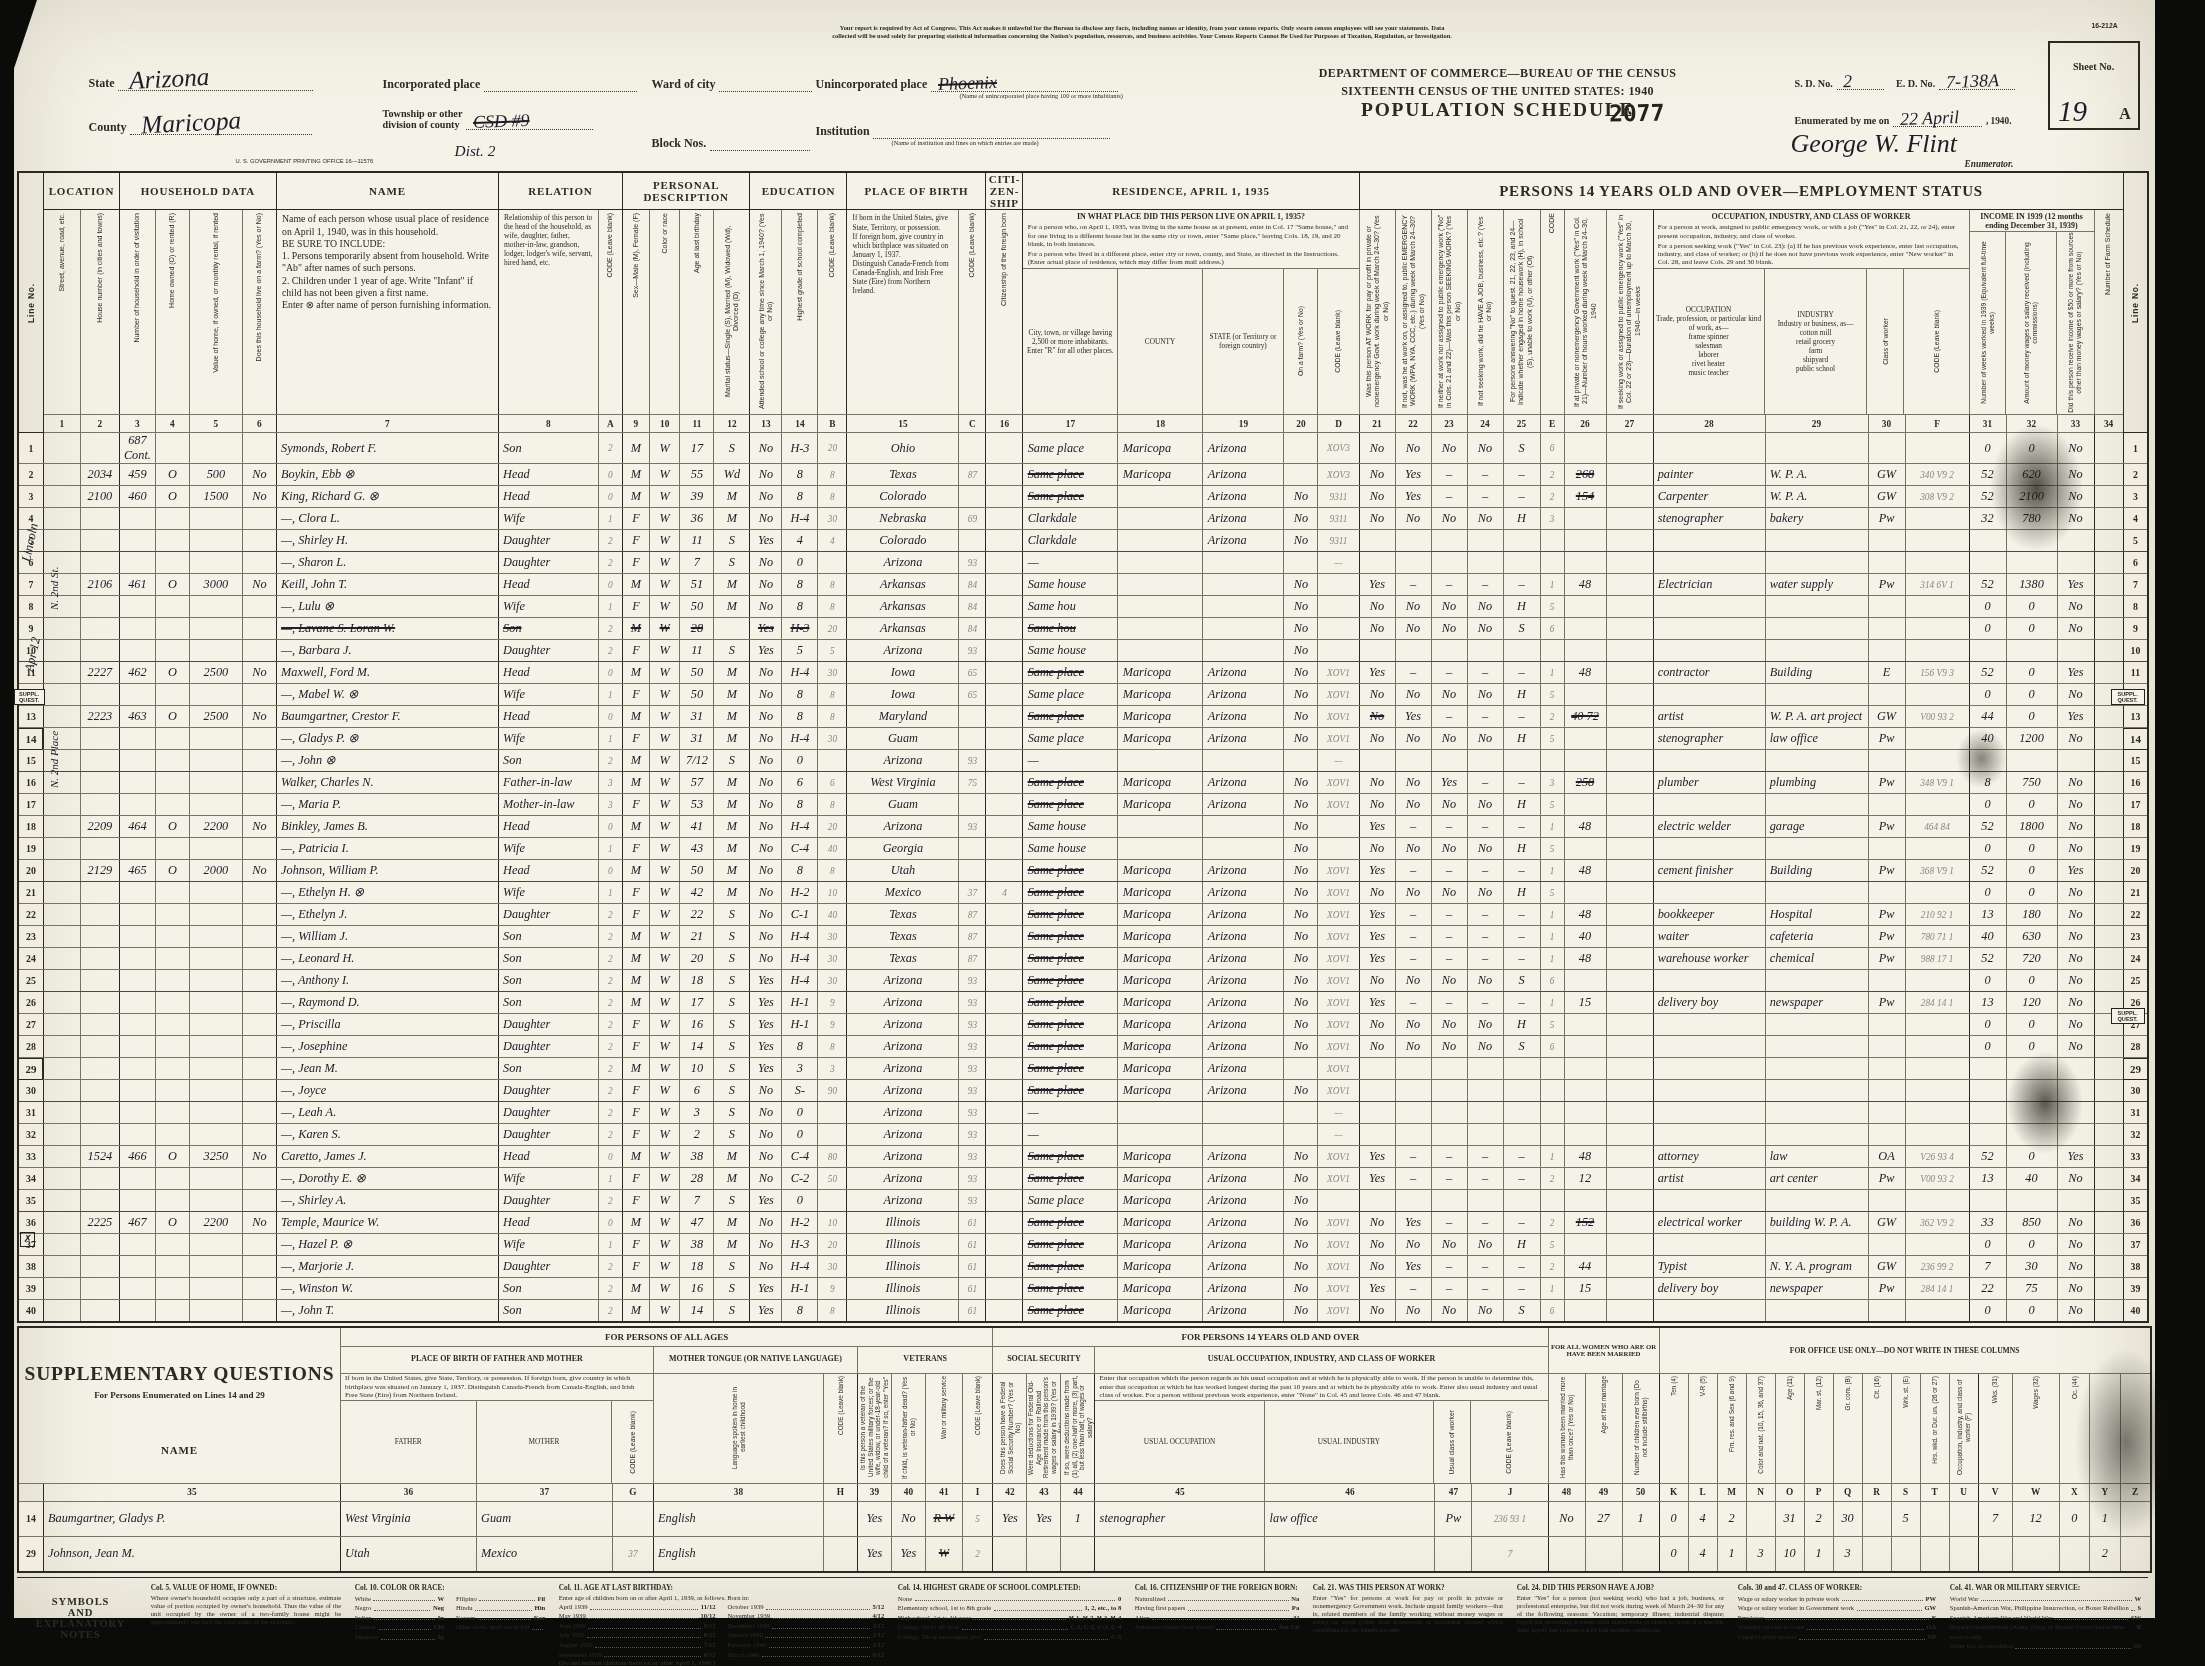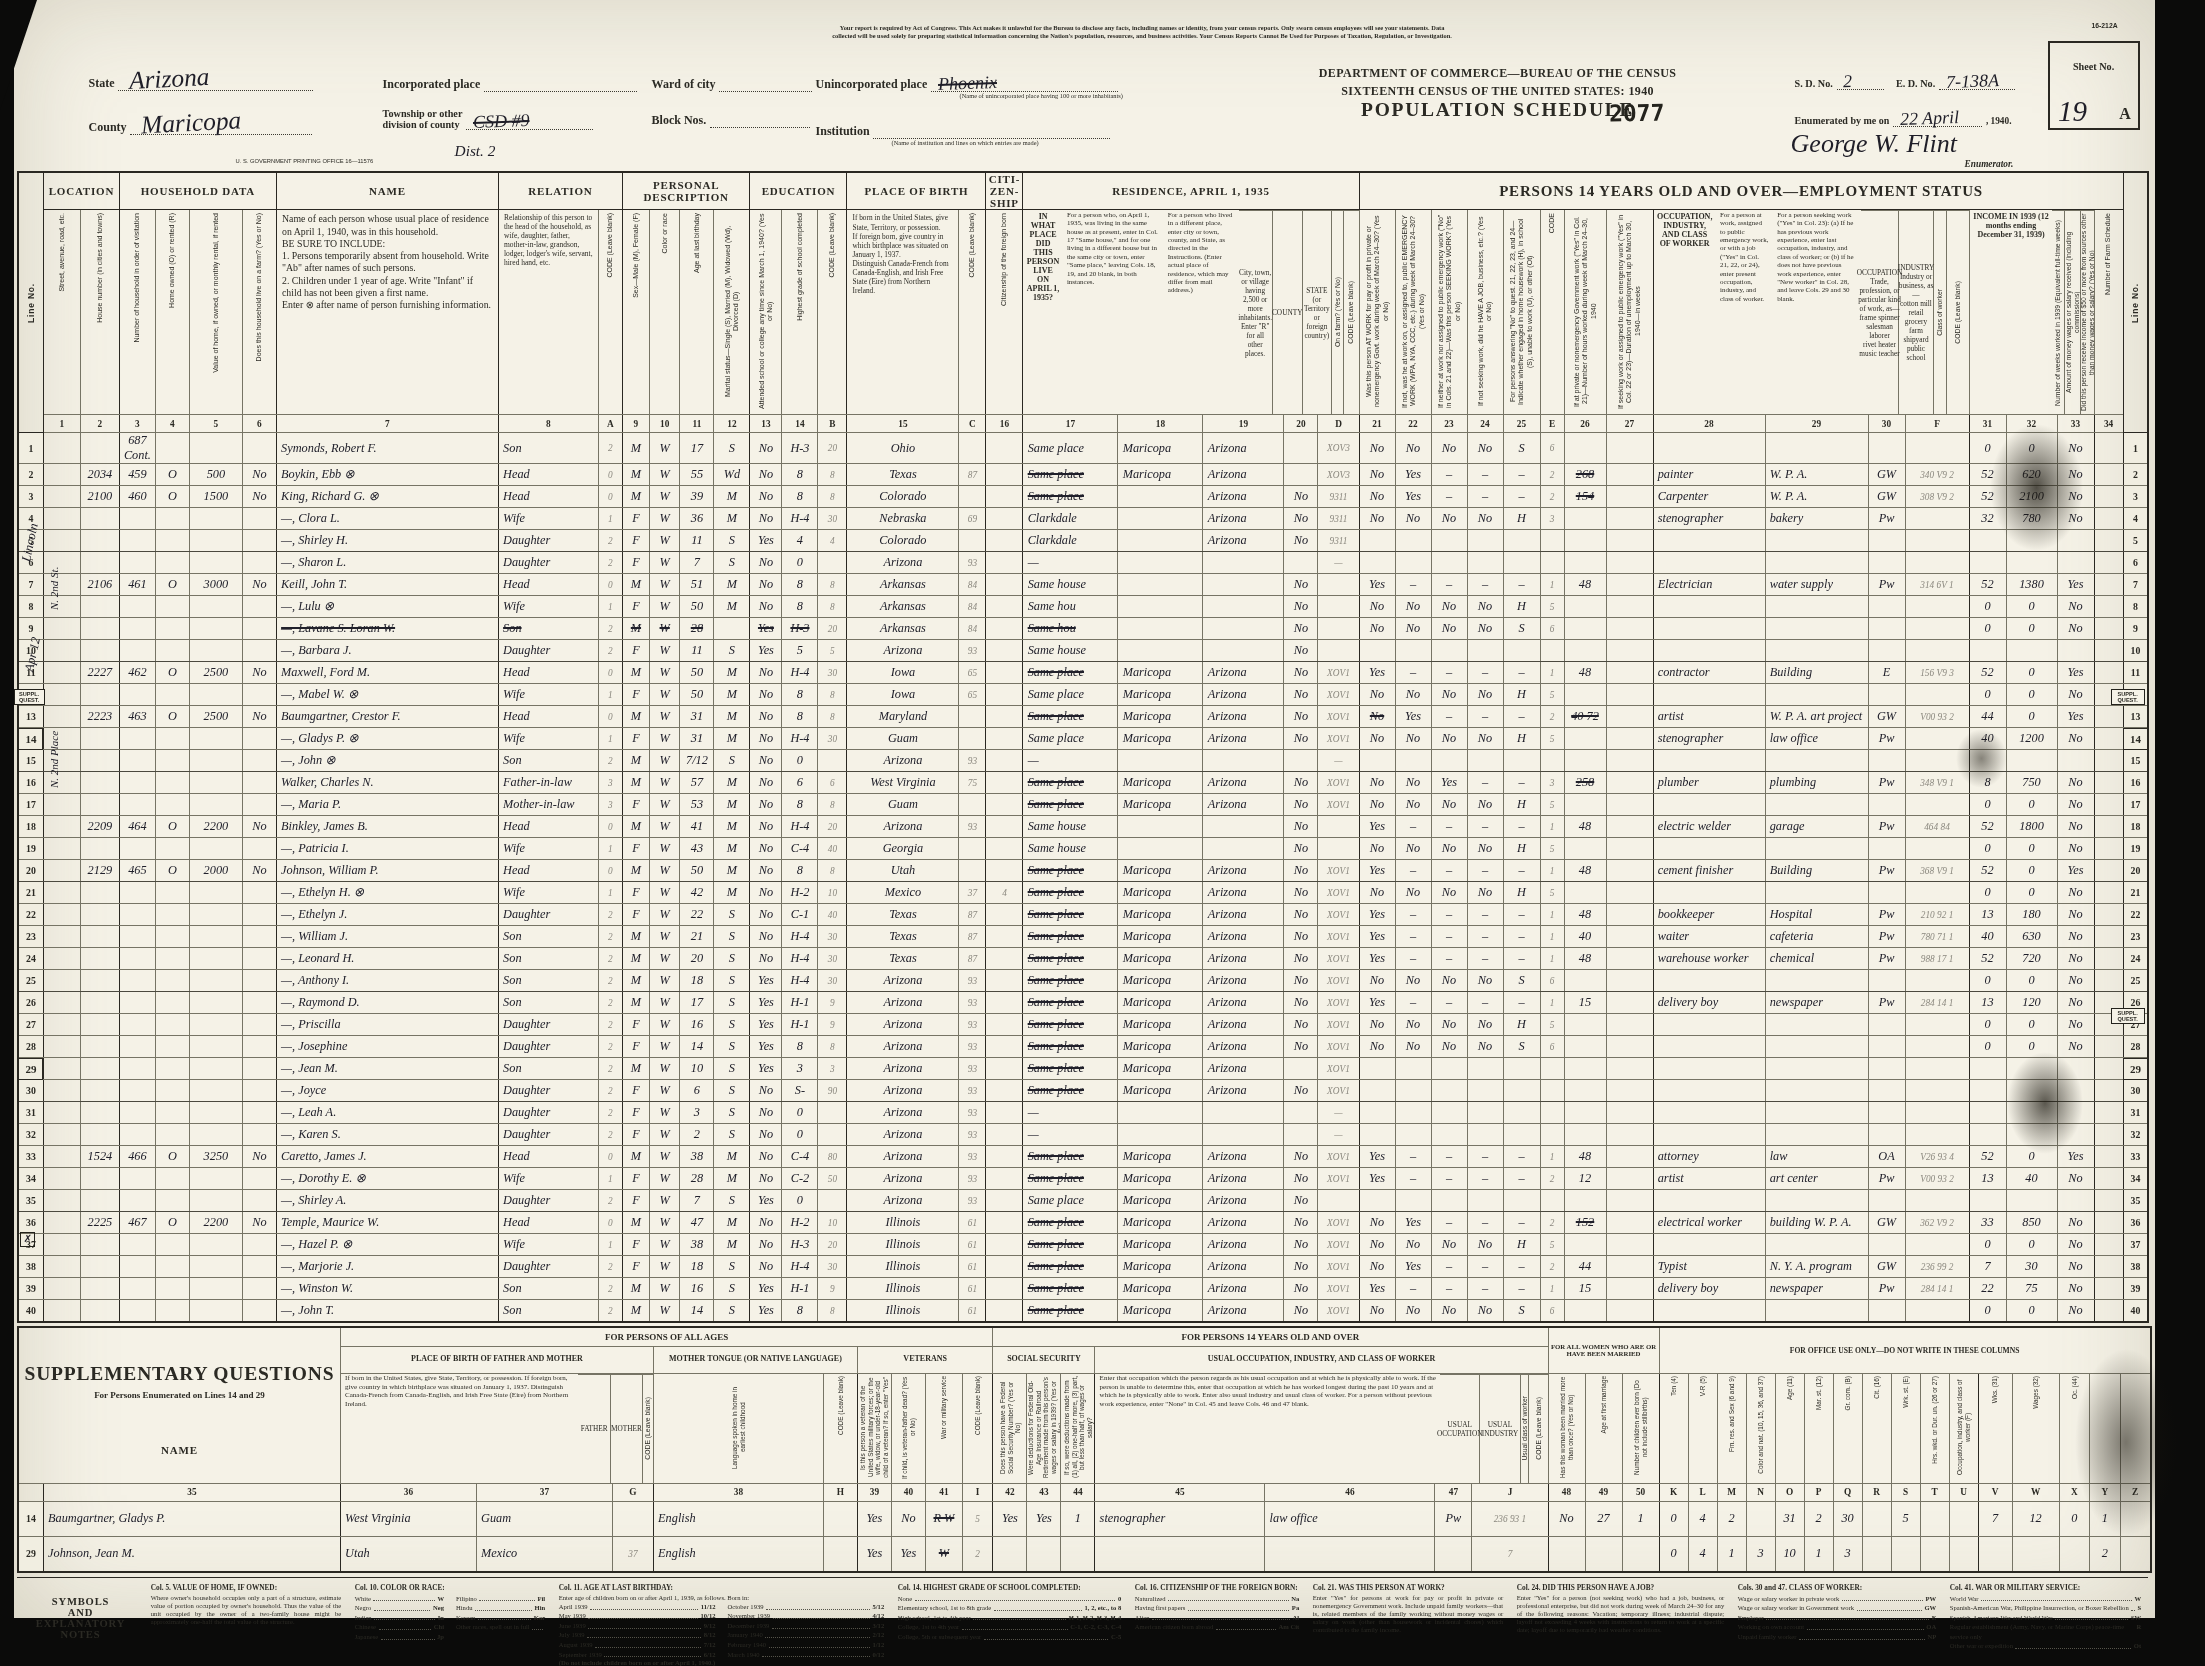--- a/index.html
+++ b/index.html
@@ -44,21 +44,21 @@
   .glab{font-family:"Liberation Serif",serif;font-weight:bold;font-size:11px;text-align:center;letter-spacing:0.8px;}
   tr.dhead th{height:204px;vertical-align:top;}
   .vt{writing-mode:vertical-rl;transform:rotate(180deg);font-size:7px;line-height:1.18;
       margin:2.5px auto;max-height:197px;text-align:center;font-family:"Liberation Sans",sans-serif;white-space:pre-line;}
   .vline{font-weight:bold;font-size:8.5px;letter-spacing:0.8px;}
   .hcell div{font-size:8px;}
   .para{padding:3.4px 5.1px;font-family:"Liberation Serif",serif;white-space:pre-line;text-align:left;}
   .hname .para{font-size:9.8px;line-height:1.25;}
   .hrel .para{font-size:7.5px;line-height:1.2;}
   .hbp .para{font-size:7.3px;line-height:1.25;}
-  .cblk{display:flex;flex-direction:row;height:204px;}
+  .cblk{display:flex;flex-direction:column;height:204px;}
   .ctitle{font-weight:bold;font-size:8px;text-align:center;padding:1.7px 3.4px;font-family:"Liberation Serif",serif;}
   .cp{font-size:7px;padding:0.8px 4.2px;text-align:left;line-height:1.2;font-family:"Liberation Serif",serif;}
   .csub{display:flex;flex:1;border-top:0.8px solid #767465;min-height:0;}
   .csub>div{border-right:0.8px solid #767465;box-sizing:border-box;display:flex;align-items:center;justify-content:center;}
   .csub>div:last-child{border-right:none;}
   .csub .sh{font-size:7.3px;text-align:center;padding:1.7px;white-space:pre-line;font-family:"Liberation Serif",serif;}
   .csub .sv2{writing-mode:vertical-rl;transform:rotate(180deg);font-size:6.8px;line-height:1.15;text-align:center;white-space:pre-line;}
   tr.nhead th{height:17px;font-family:"Liberation Serif",serif;font-weight:bold;font-size:9.3px;text-align:center;border-top:1.7px solid #2a2822;}
   tbody td{height:21px;border-top:none;border-bottom:0.8px dotted #8d8a7b;}
   tbody tr.r5 td{border-bottom:0.8px solid #4b493f;}
@@ -129,21 +129,21 @@
         <span class="plbl2" style="white-space:pre-line">Township or other
 division of county</span>
         <span class="ul" style="width:127px"><span class="hw hwmed strike">CSD #9</span></span>
       </div>
       <div class="pos hw" style="left:441px;top:142px;font-size:15.3px">Dist. 2</div>
 
       <div class="pos" style="left:638px;top:76px">
         <span class="plbl">Ward of city</span>
         <span class="ul" style="width:93px"></span>
       </div>
-      <div class="pos" style="left:638px;top:112px">
+      <div class="pos" style="left:638px;top:135px">
         <span class="plbl">Block Nos.</span>
         <span class="ul" style="width:100px"></span>
       </div>
 
       <div class="pos" style="left:802px;top:76px">
         <span class="plbl">Unincorporated place</span>
         <span class="ul" style="width:187px"><span class="hw hwmed strike">Phoenix</span></span>
         <div class="cap" style="margin-left:144px">(Name of unincorporated place having 100 or more inhabitants)</div>
       </div>
       <div class="pos" style="left:802px;top:123px">

